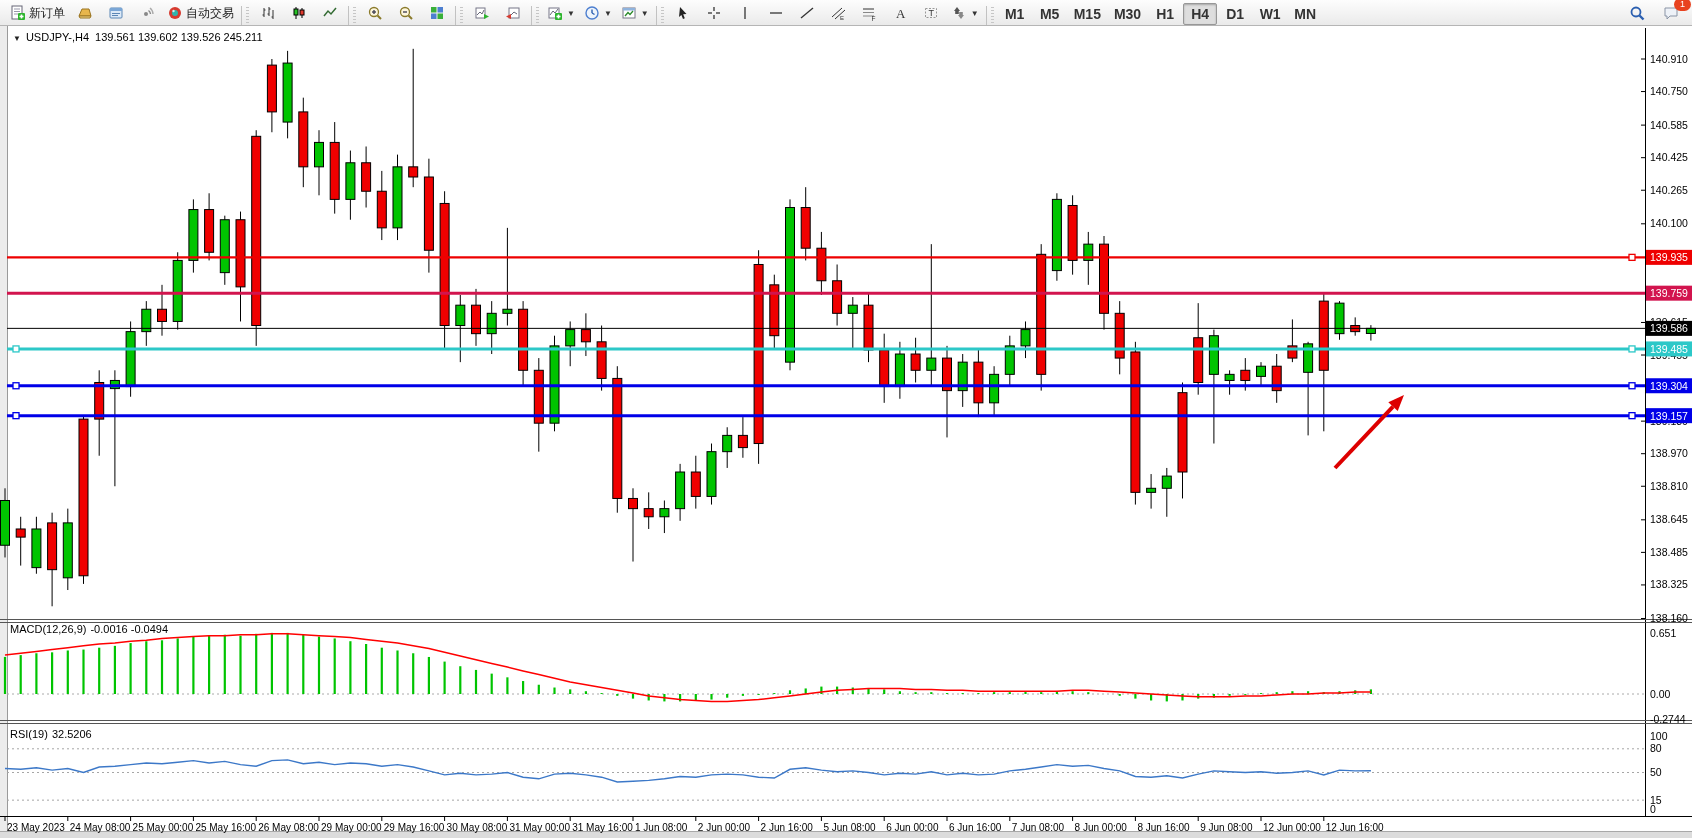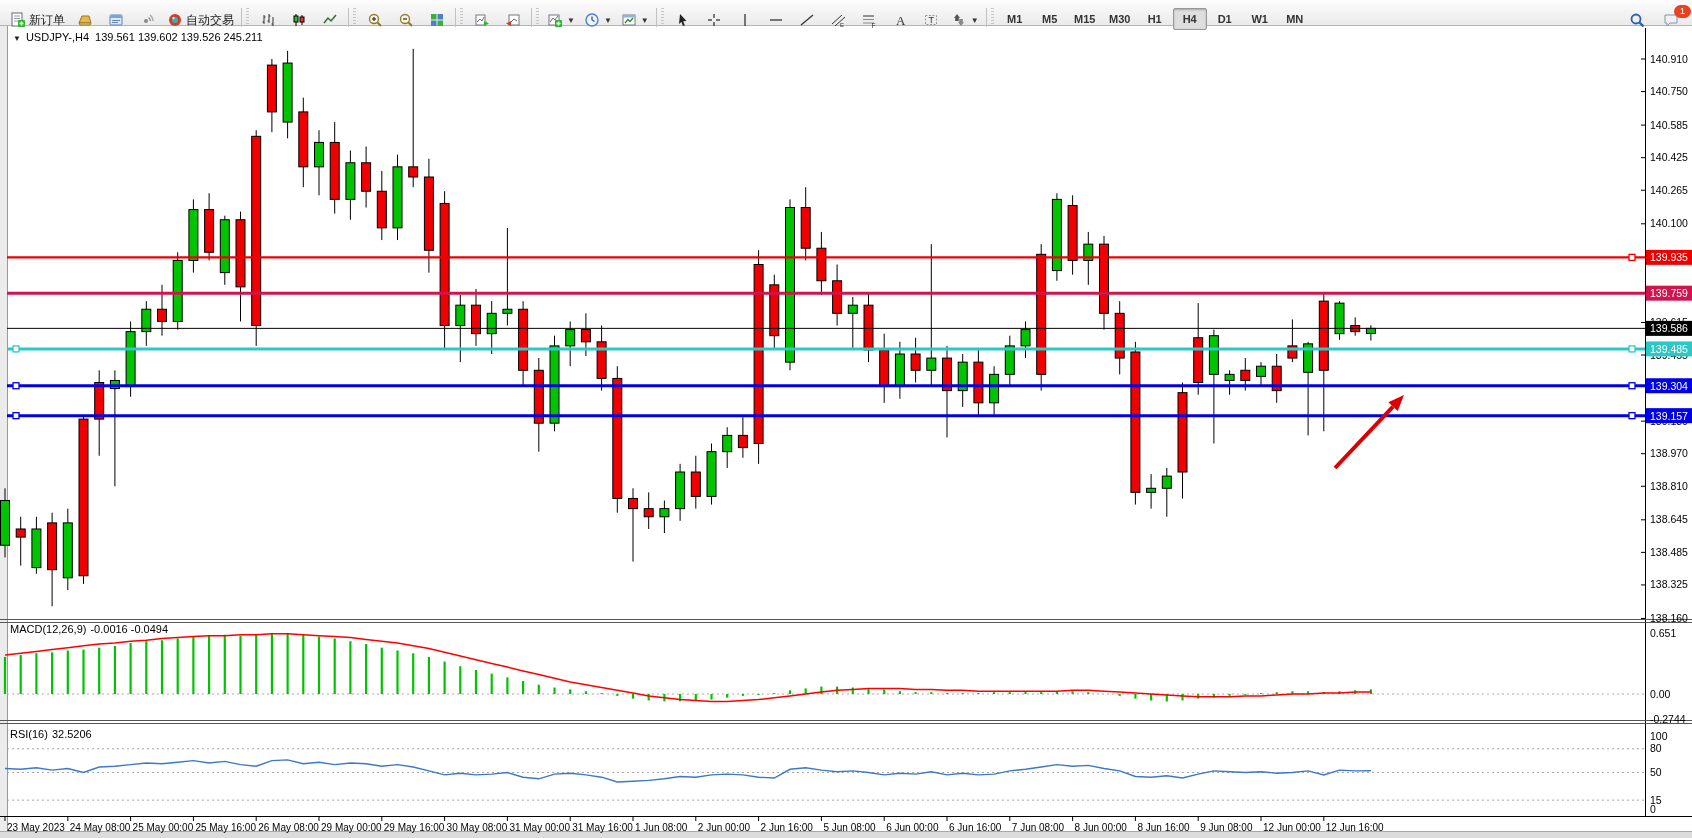--- a/index.html
+++ b/index.html
@@ -1,31 +1,31 @@
 <!DOCTYPE html>
 <html><head>
 <meta charset="utf-8">
 <style>
   html,body{margin:0;padding:0}
   body{width:1692px;height:838px;position:relative;overflow:hidden;background:#fff;
        font-family:"Liberation Sans",sans-serif;-webkit-font-smoothing:none}
   
   .toolbar{position:absolute;top:0;left:0;width:1692px;height:26px;box-sizing:border-box;
-    display:flex;align-items:flex-start;padding:8px 6px;gap:1px;z-index:20;
+    display:flex;align-items:flex-end;padding:0 6px;gap:1px;z-index:20;
     background:linear-gradient(#fdfdfd,#eaeaea);border-bottom:1px solid #b5b5b5}
   .tb-btn{height:22px;min-width:22px;display:flex;align-items:center;justify-content:center;
     gap:3px;padding:0 3px;border:1px solid transparent;border-radius:2px;font-size:12px;
     color:#222;cursor:default;white-space:nowrap}
   .tb-btn.active{background:#dedede;border-color:#979797;box-shadow:inset 0 1px 2px rgba(0,0,0,.25)}
   .tb-btn svg{display:block}
   .tb-sep{width:1px;height:19px;background:#c2c2c2;margin:0 2px}
   .tb-grip{width:3px;height:18px;margin:0 3px 0 1px;
     background:repeating-linear-gradient(180deg,#c6c6c6 0 1px,transparent 1px 3px)}
   .dd{font-size:8px;color:#333;margin-left:1px}
-  .tf-btn{font-size:11px;font-weight:bold;color:#333;padding:0 5px;height:20px}
+  .tf-btn{font-size:14px;font-weight:bold;color:#333;padding:0 5px;height:20px}
   .tb-right{margin-left:auto;display:flex;align-items:center;gap:4px}
   .chat-wrap{position:relative}
   .n-badge{position:absolute;top:-4px;right:-6px;min-width:13px;height:13px;border-radius:8px;
     background:#e8421f;color:#fff;font-size:9px;line-height:13px;text-align:center;padding:0 2px}
   
   .pane-label{position:absolute;z-index:5;font-size:11px;color:#000;white-space:nowrap}
   #chart-title{top:31px;left:13px}
   #chart-title .tri{font-size:8px;color:#222;margin-right:5px}
   #macd-label{top:623px;left:10px}
   #rsi-label{top:728px;left:10px}
@@ -709,14 +709,14 @@
 
 <div class="pane-label" id="chart-title">
   <span class="tri">▼</span><span>USDJPY-,H4</span><span class="lbl-gap"></span><span>139.561 139.602 139.526 245.211</span>
 </div>
 
 <div class="pane-label" id="macd-label">
   <span>MACD(12,26,9)</span><span class="lbl-gap" style="width:4px"></span><span>-0.0016 -0.0494</span>
 </div>
 
 <div class="pane-label" id="rsi-label">
-  <span>RSI(16)</span><span class="lbl-gap" style="width:4px"></span><span>32.5206</span>
+  <span>RSI(19)</span><span class="lbl-gap" style="width:4px"></span><span>32.5206</span>
 </div>
 
 </body></html>

